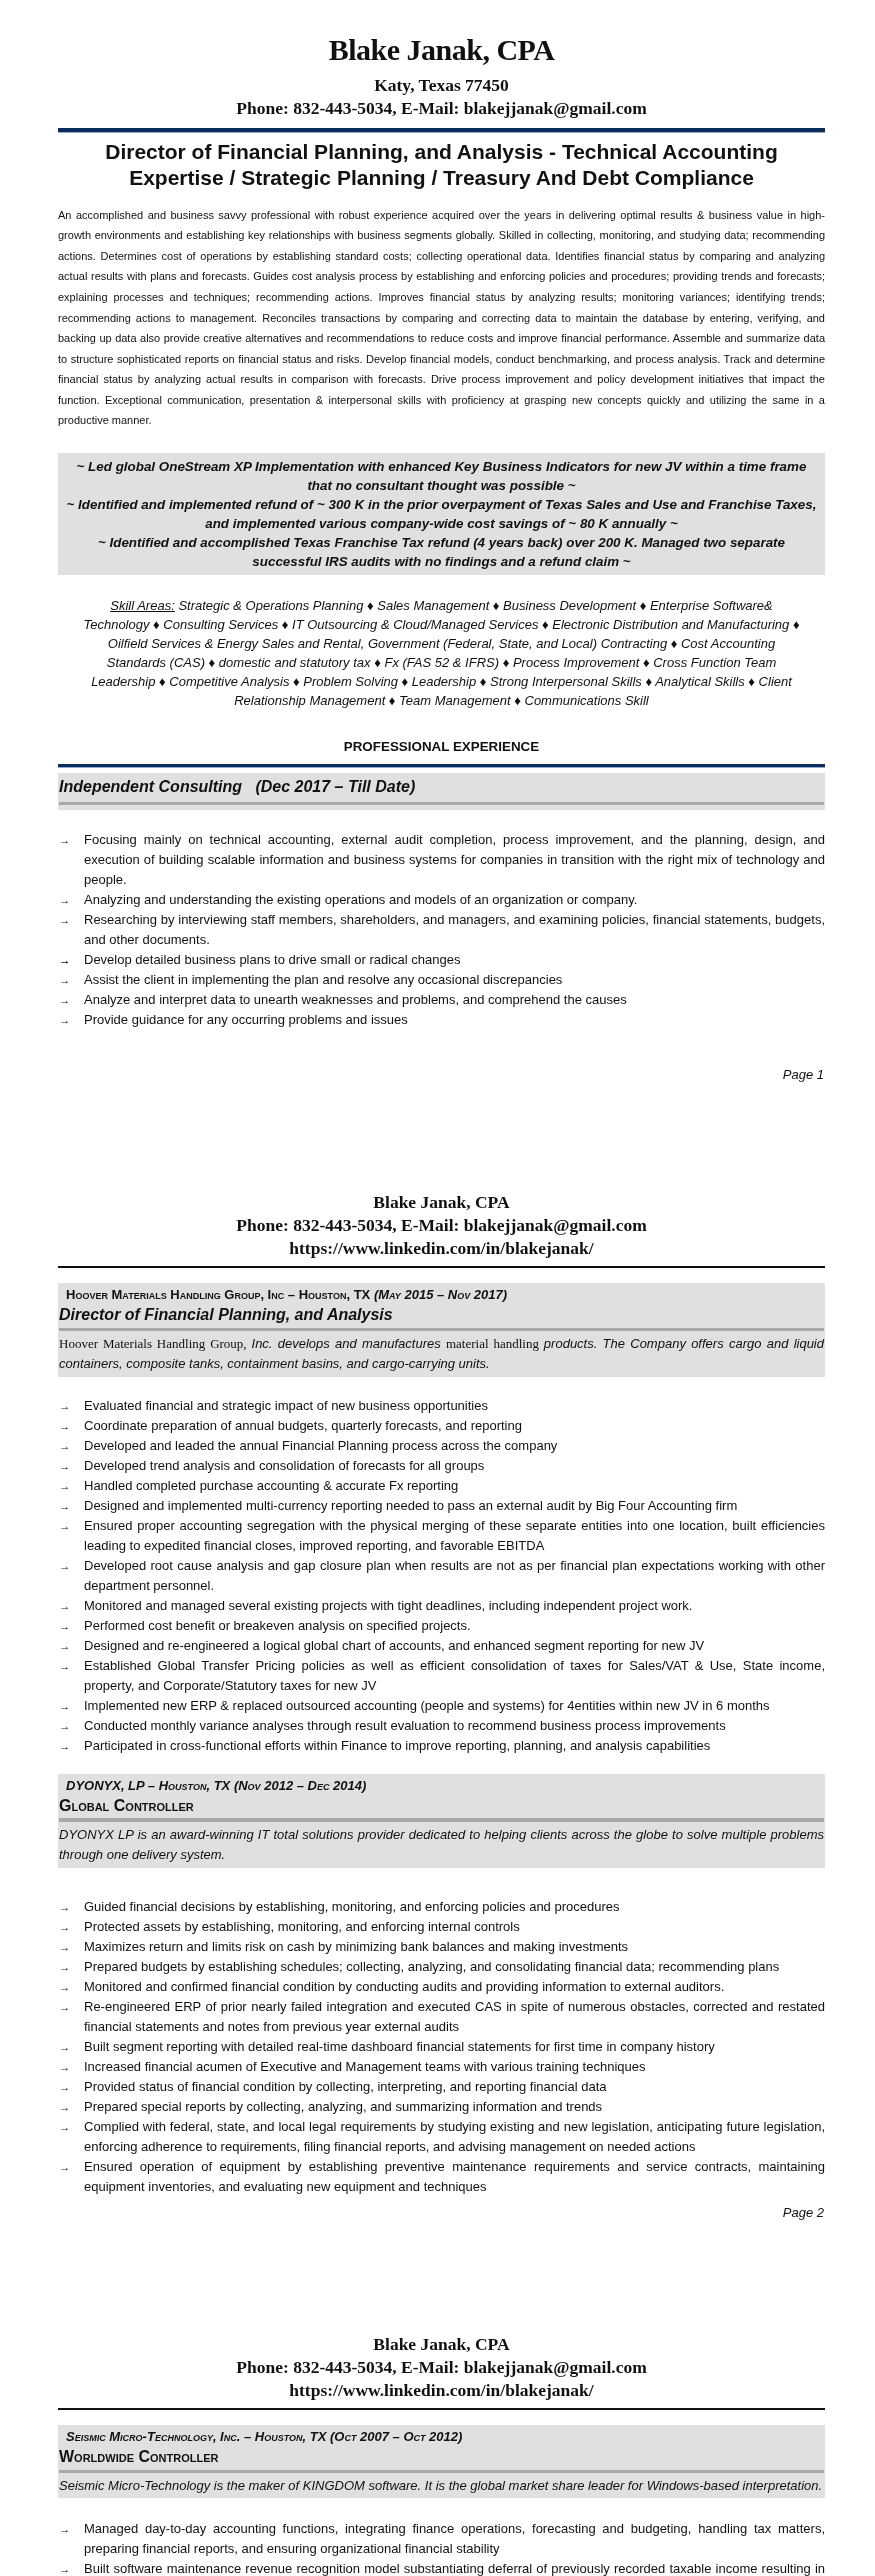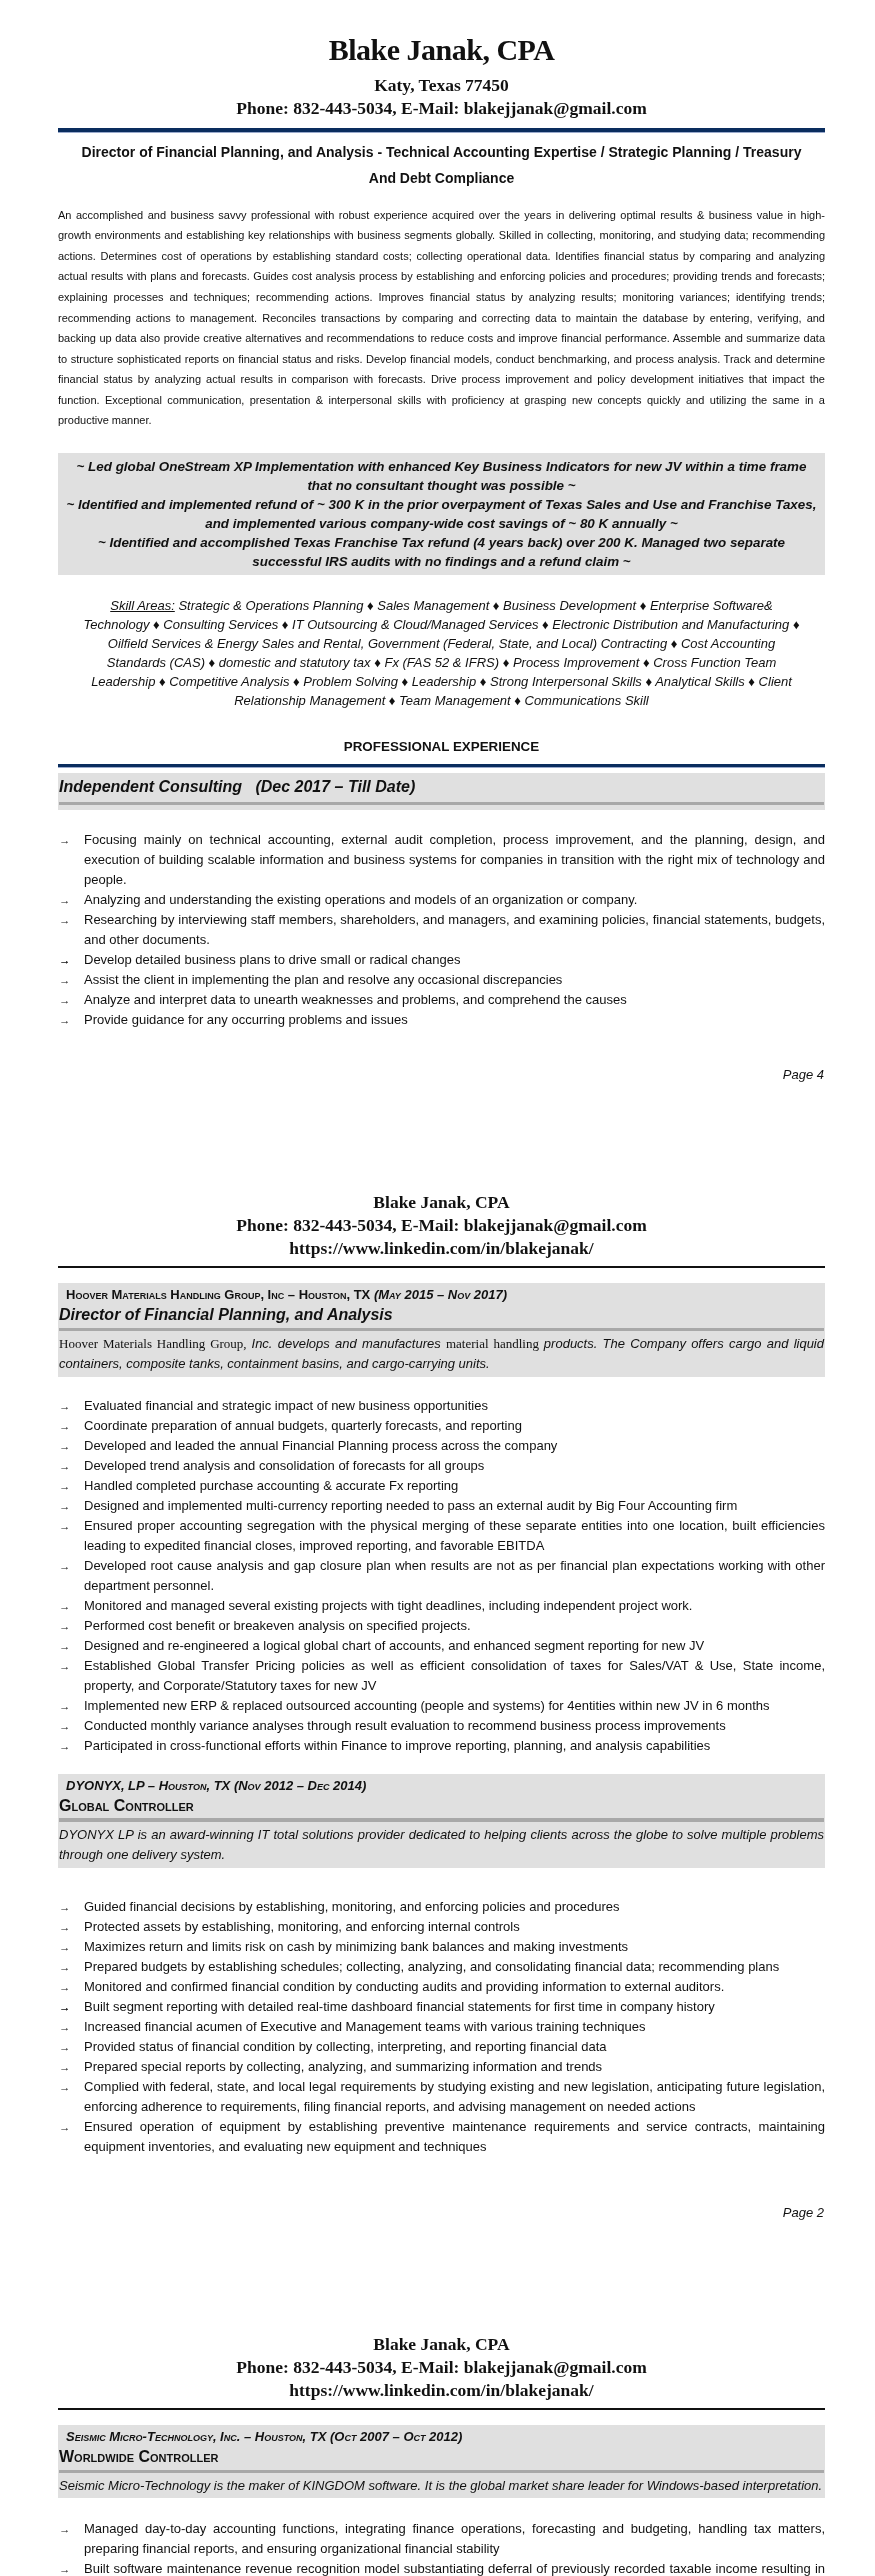--- a/index.html
+++ b/index.html
@@ -7,21 +7,21 @@
   .page { position: absolute; left: 0; width: 876px; }
   .content { position: absolute; left: 58px; width: 767px; }
 
   .name-big { text-align: center; font-family: "Liberation Serif", serif; font-weight: bold; font-size: 30px; line-height: 36px; letter-spacing: -0.5px; }
   .contact-line { text-align: center; font-family: "Liberation Serif", serif; font-weight: bold; font-size: 17.5px; line-height: 23px; }
   .name-small { text-align: center; font-family: "Liberation Serif", serif; font-weight: bold; font-size: 17.5px; line-height: 23px; }
 
   .rule-navy { height: 3.6px; background: #0a2d5e; border-bottom: 1px solid #9aaacc; }
   .rule-black { height: 1.5px; background: #111; }
 
-  .headline { text-align: center; font-weight: bold; font-size: 14px; line-height: 26px; }
+  .headline { text-align: center; font-weight: bold; font-size: 21px; line-height: 26px; }
   .summary { text-align: justify; font-size: 11px; line-height: 20.6px; }
 
   .highlight-box { background: #e0e0e0; padding: 4.1px 7.2px; text-align: center; font-weight: bold; font-style: italic; font-size: 13.4px; line-height: 19px; }
   .skills { text-align: center; font-style: italic; font-size: 13px; line-height: 19px; padding: 0 20.6px; }
   .skills-label { font-weight: normal; text-decoration: underline; }
 
   .section-title { text-align: center; font-weight: bold; font-size: 13.4px; line-height: 18.5px; }
 
   .job-box { background: #e0e0e0; padding: 2.1px 1px 2.1px 1px; }
   .job-head { font-weight: bold; font-size: 13px; line-height: 19.6px; font-variant: small-caps; padding-left: 7px; }
@@ -74,21 +74,21 @@
       <li><span class="arrow">→</span><span>Focusing mainly on technical accounting, external audit completion, process improvement, and the planning, design, and execution of building scalable information and business systems for companies in transition with the right mix of technology and people.</span></li>
       <li><span class="arrow">→</span><span>Analyzing and understanding the existing operations and models of an organization or company.</span></li>
       <li><span class="arrow">→</span><span>Researching by interviewing staff members, shareholders, and managers, and examining policies, financial statements, budgets, and other documents.</span></li>
       <li><span class="arrow">→</span></li>
       <li><span class="arrow">→</span><span>Develop detailed business plans to drive small or radical changes</span></li>
       <li><span class="arrow">→</span><span>Assist the client in implementing the plan and resolve any occasional discrepancies</span></li>
       <li><span class="arrow">→</span><span>Analyze and interpret data to unearth weaknesses and problems, and comprehend the causes</span></li>
       <li><span class="arrow">→</span><span>Provide guidance for any occurring problems and issues</span></li>
     </ul>
   </div>
-  <div class="page-num" style="top:1067px;">Page 4</div>
+  <div class="page-num" style="top:1067px;">Page 1</div>
 </div>
 
 <div class="page" style="top:1133px;">
   <div class="content" style="top:58px;">
     <div class="name-small">Blake Janak, CPA</div>
     <div class="contact-line">Phone: 832-443-5034, E-Mail: blakejjanak@gmail.com</div>
     <div class="contact-line">https://www.linkedin.com/in/blakejanak/</div>
     <div class="rule-black" style="margin-top:6.2px;"></div>
 
     <div class="job-box" style="margin-top:15.5px;">
@@ -126,21 +126,21 @@
       <div class="job-sep"></div>
       <div class="job-desc">DYONYX LP is an award-winning IT total solutions provider dedicated to helping clients across the globe to solve multiple problems through one delivery system.</div>
     </div>
 
     <ul class="bullets" style="margin-top:29px;">
       <li><span class="arrow">→</span><span>Guided financial decisions by establishing, monitoring, and enforcing policies and procedures</span></li>
       <li><span class="arrow">→</span><span>Protected assets by establishing, monitoring, and enforcing internal controls</span></li>
       <li><span class="arrow">→</span><span>Maximizes return and limits risk on cash by minimizing bank balances and making investments</span></li>
       <li><span class="arrow">→</span><span>Prepared budgets by establishing schedules; collecting, analyzing, and consolidating financial data; recommending plans</span></li>
       <li><span class="arrow">→</span><span>Monitored and confirmed financial condition by conducting audits and providing information to external auditors.</span></li>
-      <li><span class="arrow">→</span></li>
+      <li><span class="arrow">→</span><span>Re-engineered ERP of prior nearly failed integration and executed CAS in spite of numerous obstacles, corrected and restated financial statements and notes from previous year external audits</span></li>
       <li><span class="arrow">→</span><span>Built segment reporting with detailed real-time dashboard financial statements for first time in company history</span></li>
       <li><span class="arrow">→</span><span>Increased financial acumen of Executive and Management teams with various training techniques</span></li>
       <li><span class="arrow">→</span><span>Provided status of financial condition by collecting, interpreting, and reporting financial data</span></li>
       <li><span class="arrow">→</span><span>Prepared special reports by collecting, analyzing, and summarizing information and trends</span></li>
       <li><span class="arrow">→</span><span>Complied with federal, state, and local legal requirements by studying existing and new legislation, anticipating future legislation, enforcing adherence to requirements, filing financial reports, and advising management on needed actions</span></li>
       <li><span class="arrow">→</span><span>Ensured operation of equipment by establishing preventive maintenance requirements and service contracts, maintaining equipment inventories, and evaluating new equipment and techniques</span></li>
     </ul>
   </div>
   <div class="page-num" style="top:1072px;">Page 2</div>
 </div>

